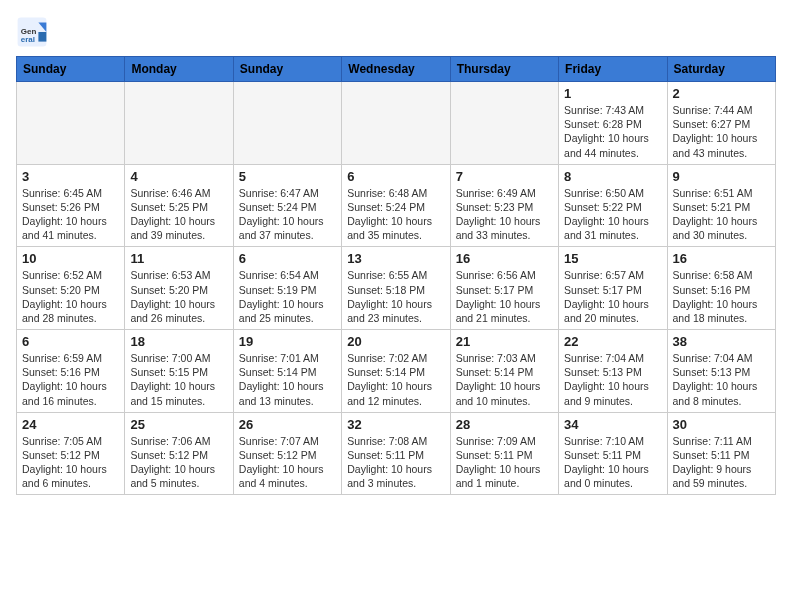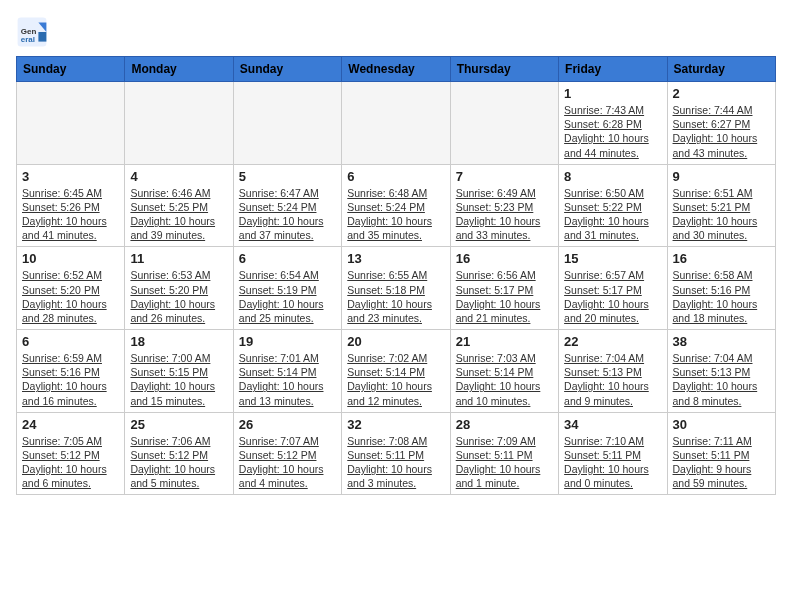--- a/index.html
+++ b/index.html
@@ -73,21 +73,20 @@
       font-size: 13px;
       font-weight: bold;
       color: #222;
       display: block;
       margin-bottom: 2px;
     }
     .day-info {
       color: #333;
       font-size: 10.5px;
       line-height: 1.35;
-      text-decoration: underline;
     }
   </style>
 </head>
 <body>
 
 <div class="header">
   <div class="logo">
     <svg class="logo-icon" viewBox="0 0 40 40">
       <rect x="2" y="2" width="36" height="36" rx="4" fill="#e8f0fe"></rect>
       <text x="6" y="22" font-size="10" font-weight="bold" fill="#333">Gen</text>

